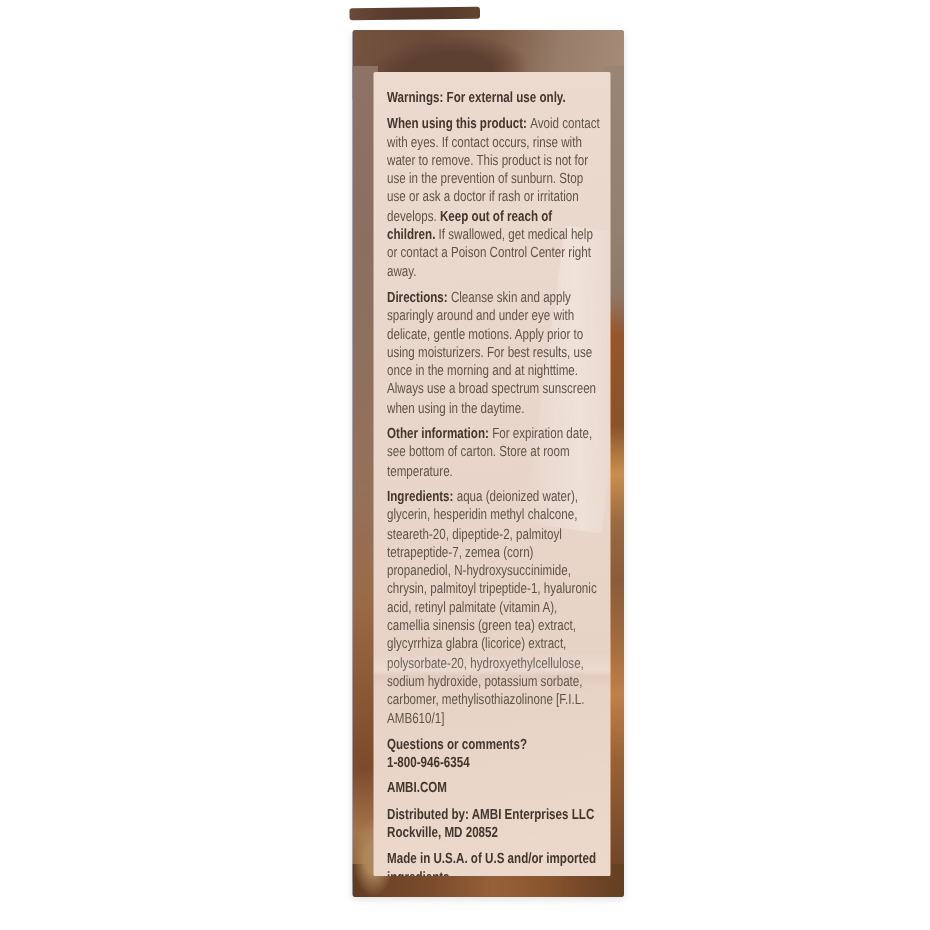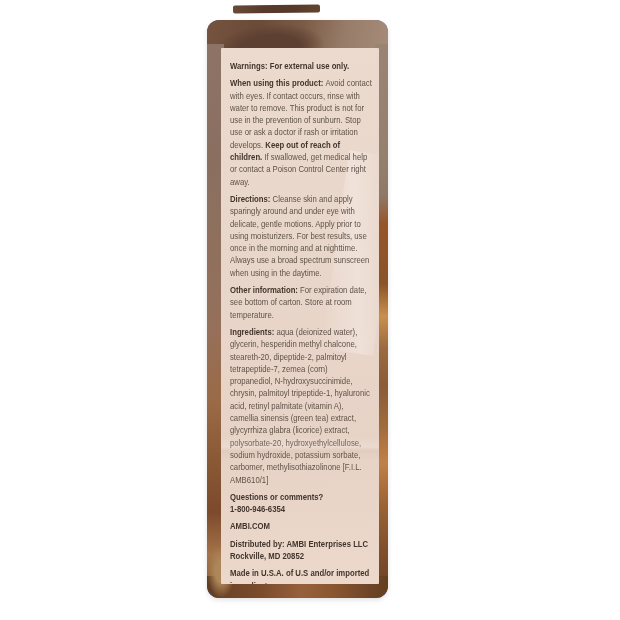--- a/index.html
+++ b/index.html
@@ -22,26 +22,26 @@
     top: 5px;
     width: 87px;
     height: 8px;
     background: linear-gradient(90deg, #6a4a38 0%, #573a2c 35%, #57392b 70%, #63452f 100%);
     border-radius: 2px;
     transform: rotate(-0.6deg);
   }
   
   .box {
     position: absolute;
-    left: 207px;
+    left: 235px;
     top: 20px;
     width: 181px;
     height: 578px;
     background: #3b82f6;
-    border-radius: 12px;
+    border-radius: 2px;
     overflow: hidden;
     box-shadow: 0 2px 5px rgba(0,0,0,0.12);
   }
   .tex { position: absolute; }
   .tex-top {
     left: 0; top: 0; width: 100%; height: 46px;
     background: linear-gradient(100deg, #74543f 0%, #6b4a38 28%, #7c5c47 52%, #977c69 74%, #a68c79 100%);
   }
   .tex-top-dark {
     left: 6px; top: 4px; width: 112px; height: 50px;

